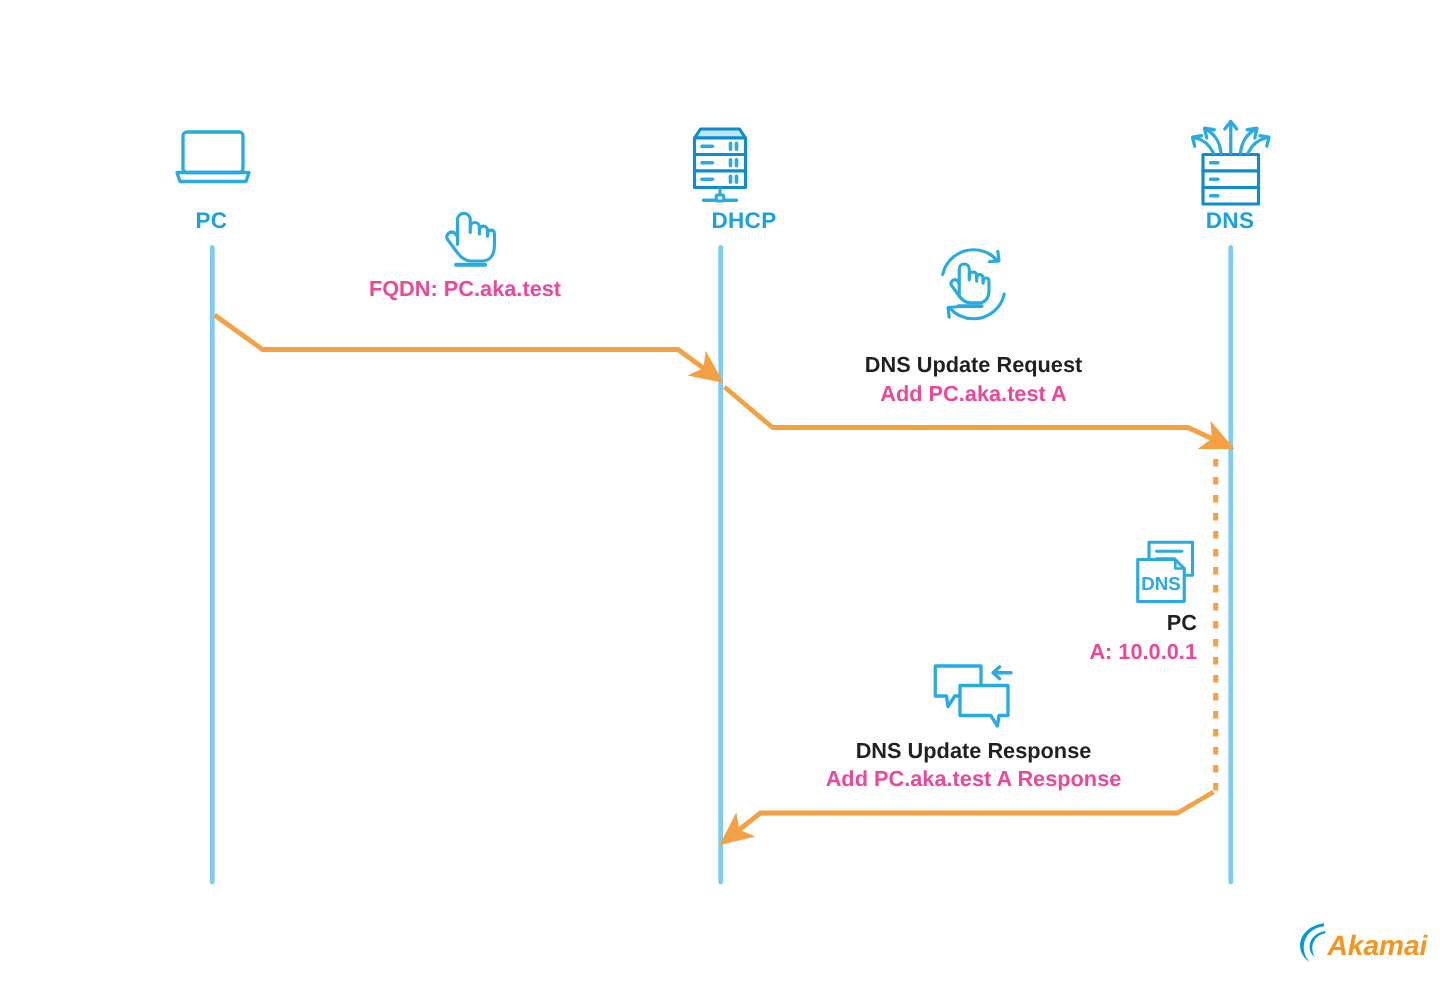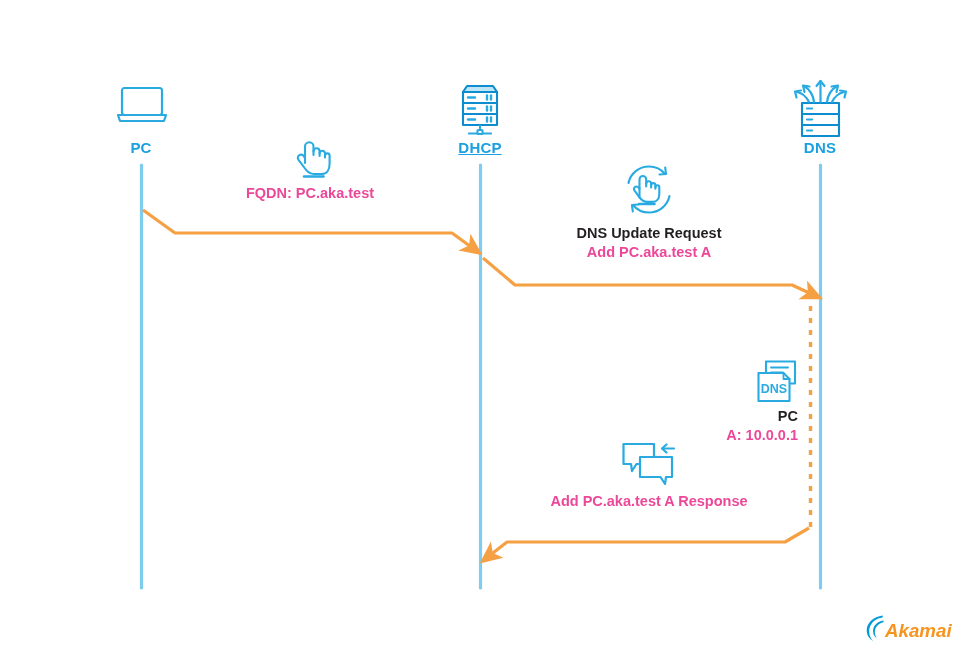--- a/index.html
+++ b/index.html
@@ -197,39 +197,40 @@
 
       <path d="M1.5,13 L26.5,13 L32.5,19 L32.5,41 L1.5,41 Z" fill="#ffffff" stroke="#29abe2"></path>
       <path d="M26.5,13 L26.5,19 L32.5,19" stroke-width="1.8"></path>
       <text x="17" y="33" text-anchor="middle" font-family="Liberation Sans, sans-serif" font-size="12.5" font-weight="bold" fill="#29abe2" stroke="none">DNS</text>
     </g>
 
   </svg>
 
   <div class="actor-label" style="left:101px; top:139px; width:80px;">PC</div>
 
-  <div class="actor-label" style="left:440px; top:139px; width:80px;text-decoration:underline;">DHCP</div>
+  <div class="actor-label" style="left:456px; top:139px; width:80px;">DHCP</div>
 
   <div class="actor-label" style="left:780px; top:139px; width:80px;">DNS</div>
 
   <div class="msg-block" style="left:160px; top:184px; width:300px;">
     <div class="msg-sub">FQDN: PC.aka.test</div>
   </div>
 
-  <div class="msg-block" style="left:499px; top:224px; width:300px;">
+  <div class="msg-block" style="left:499px; top:235px; width:300px;">
     <div class="msg-title">DNS Update Request</div>
     <div class="msg-sub">Add PC.aka.test A</div>
   </div>
 
   <div class="record-block" style="left:598px; top:407px; width:200px;">
     <div class="msg-title">PC</div>
     <div class="msg-sub">A: 10.0.0.1</div>
   </div>
 
   <div class="msg-block" style="left:499px; top:492px; width:300px;">
+    <div class="msg-title">DNS Update Response</div>
     <div class="msg-sub">Add PC.aka.test A Response</div>
   </div>
 
   <div id="logo-wrap">
     <svg viewBox="0 0 118 40" width="92" height="32">
       <g fill="none">
         <path d="M24,4 C12,5.5 3.5,13.5 3.5,23 C3.5,29 6.8,34.2 12,37.2
                  C8.6,33.8 6.6,29.4 6.6,24.6 C6.6,15.2 13.9,7.6 24,6.6 Z" fill="#0099da"></path>
         <path d="M25,10.5 C17.2,11.8 11.6,17.2 11.6,23.8 C11.6,27.6 13.4,31 16.5,33.3
                  C14.8,30.9 13.9,28.1 13.9,25.1 C13.9,18.9 18.6,13.7 25,12.6 Z" fill="#0099da"></path>

